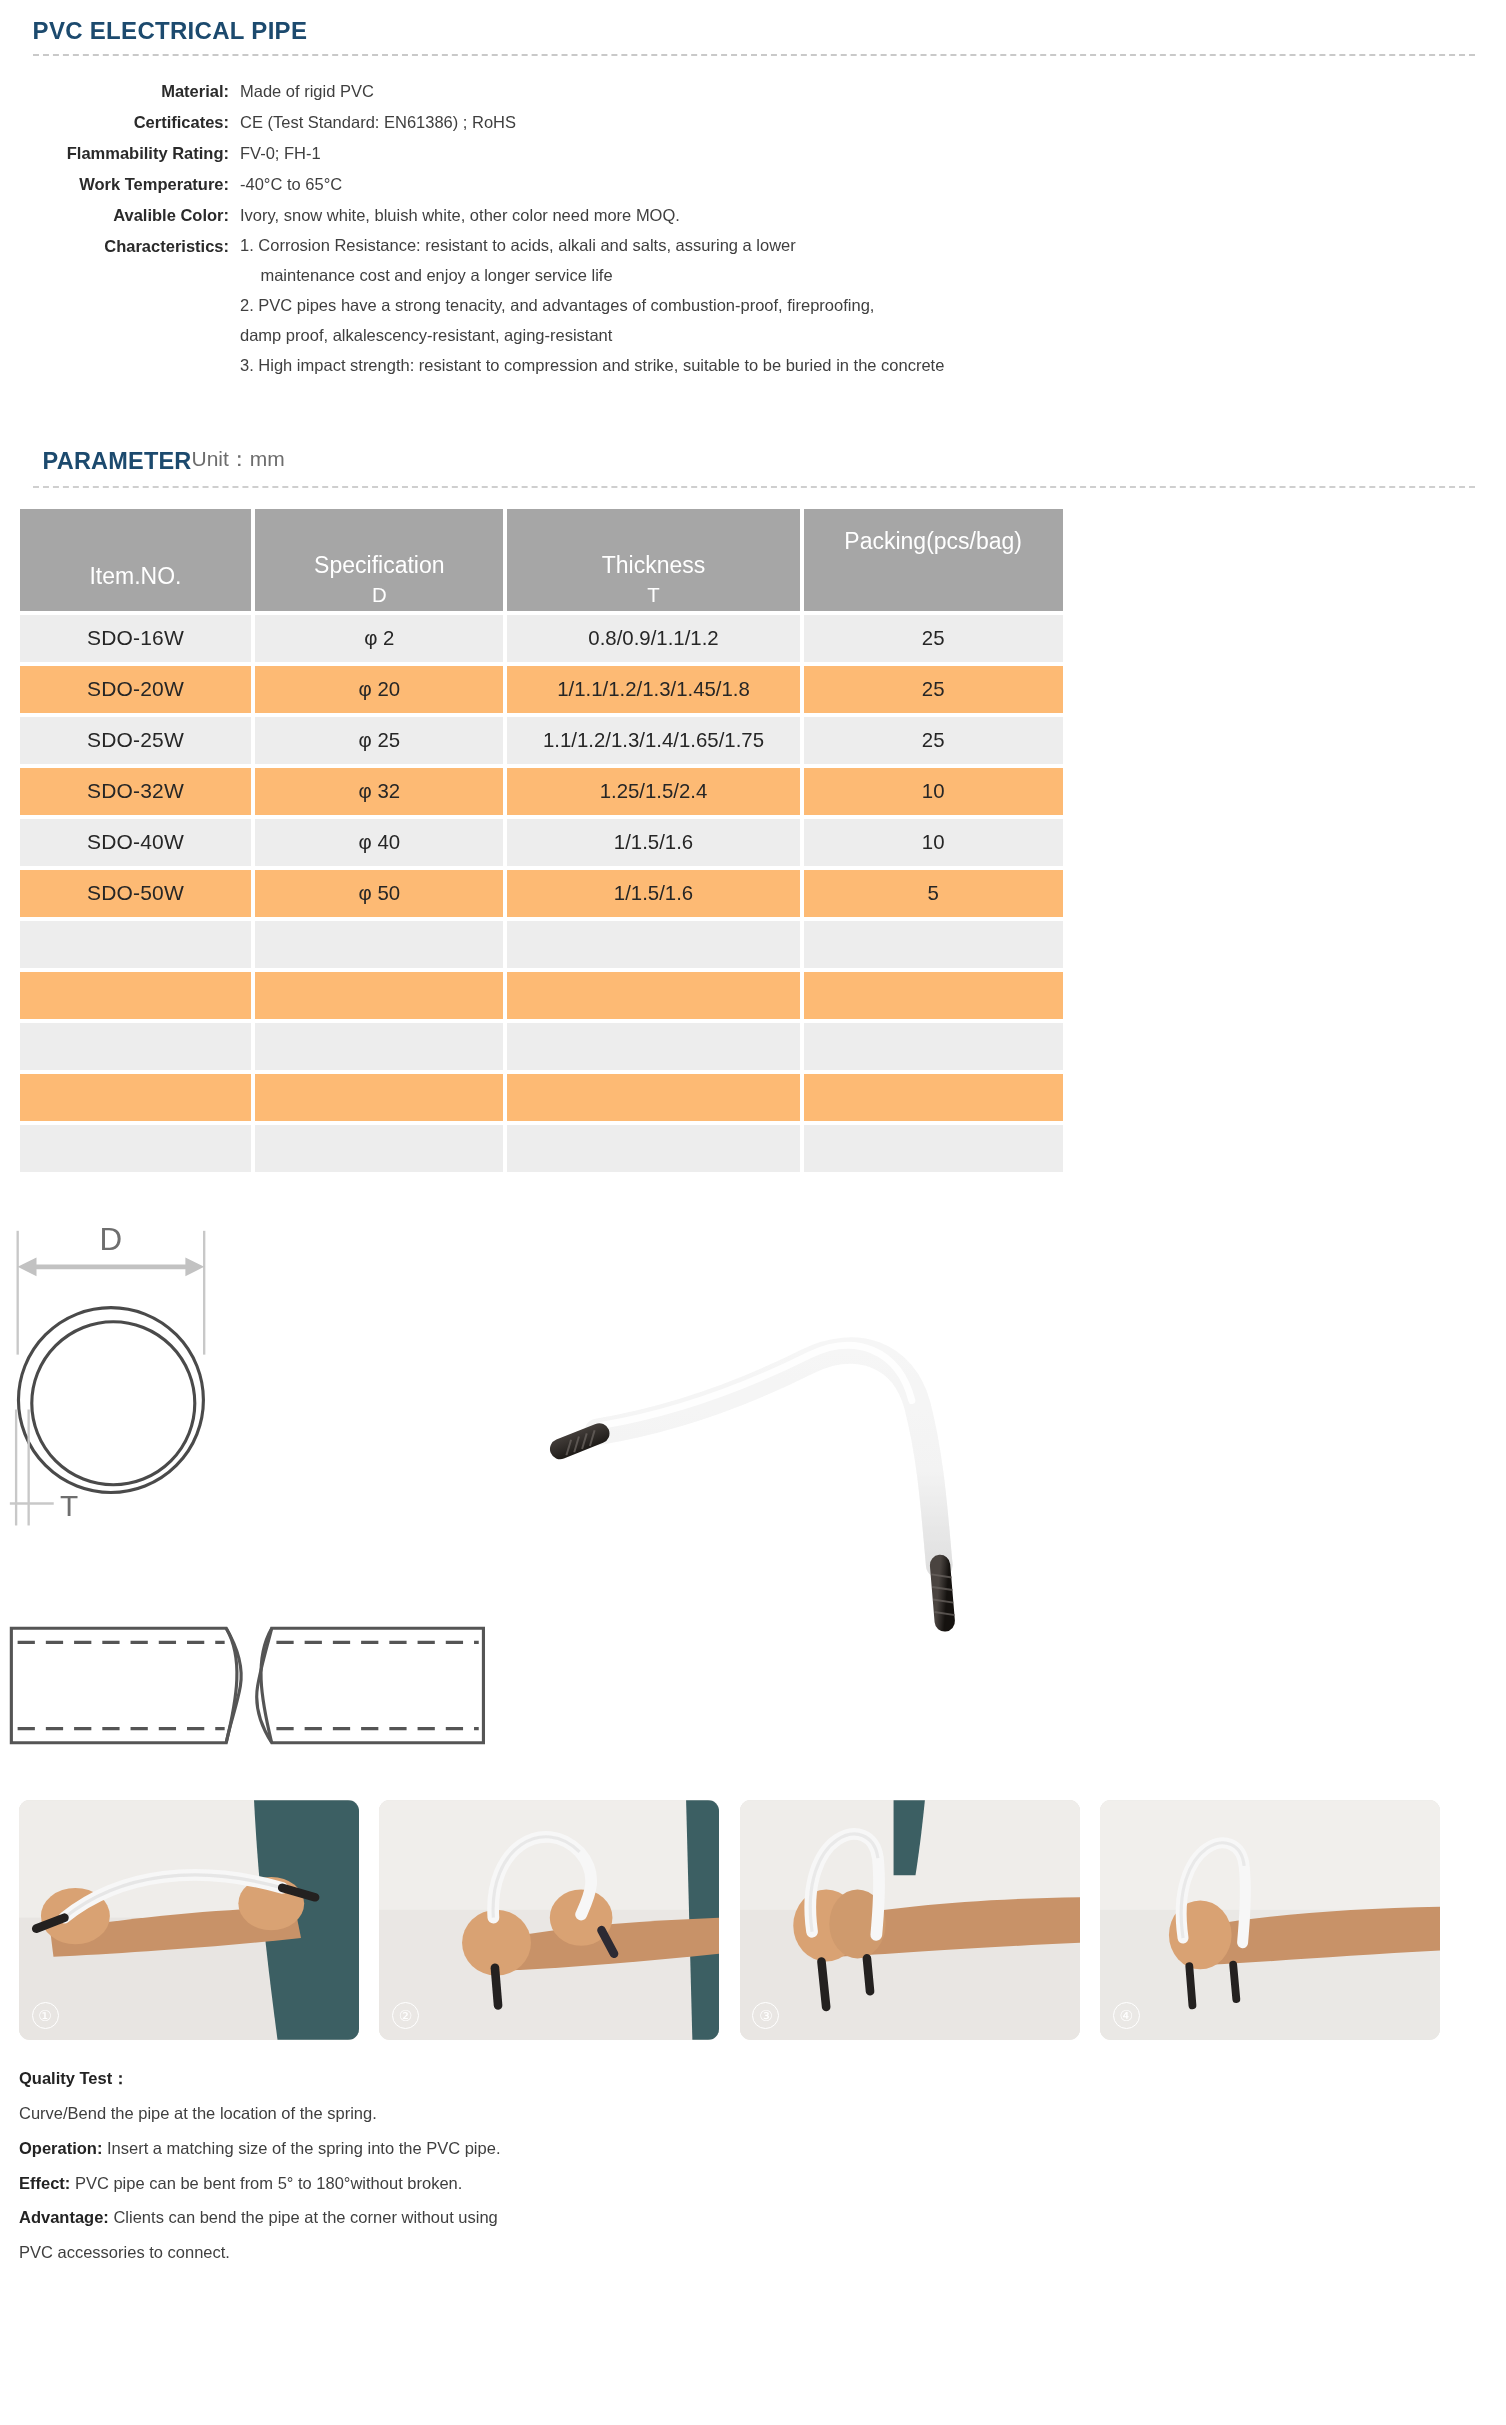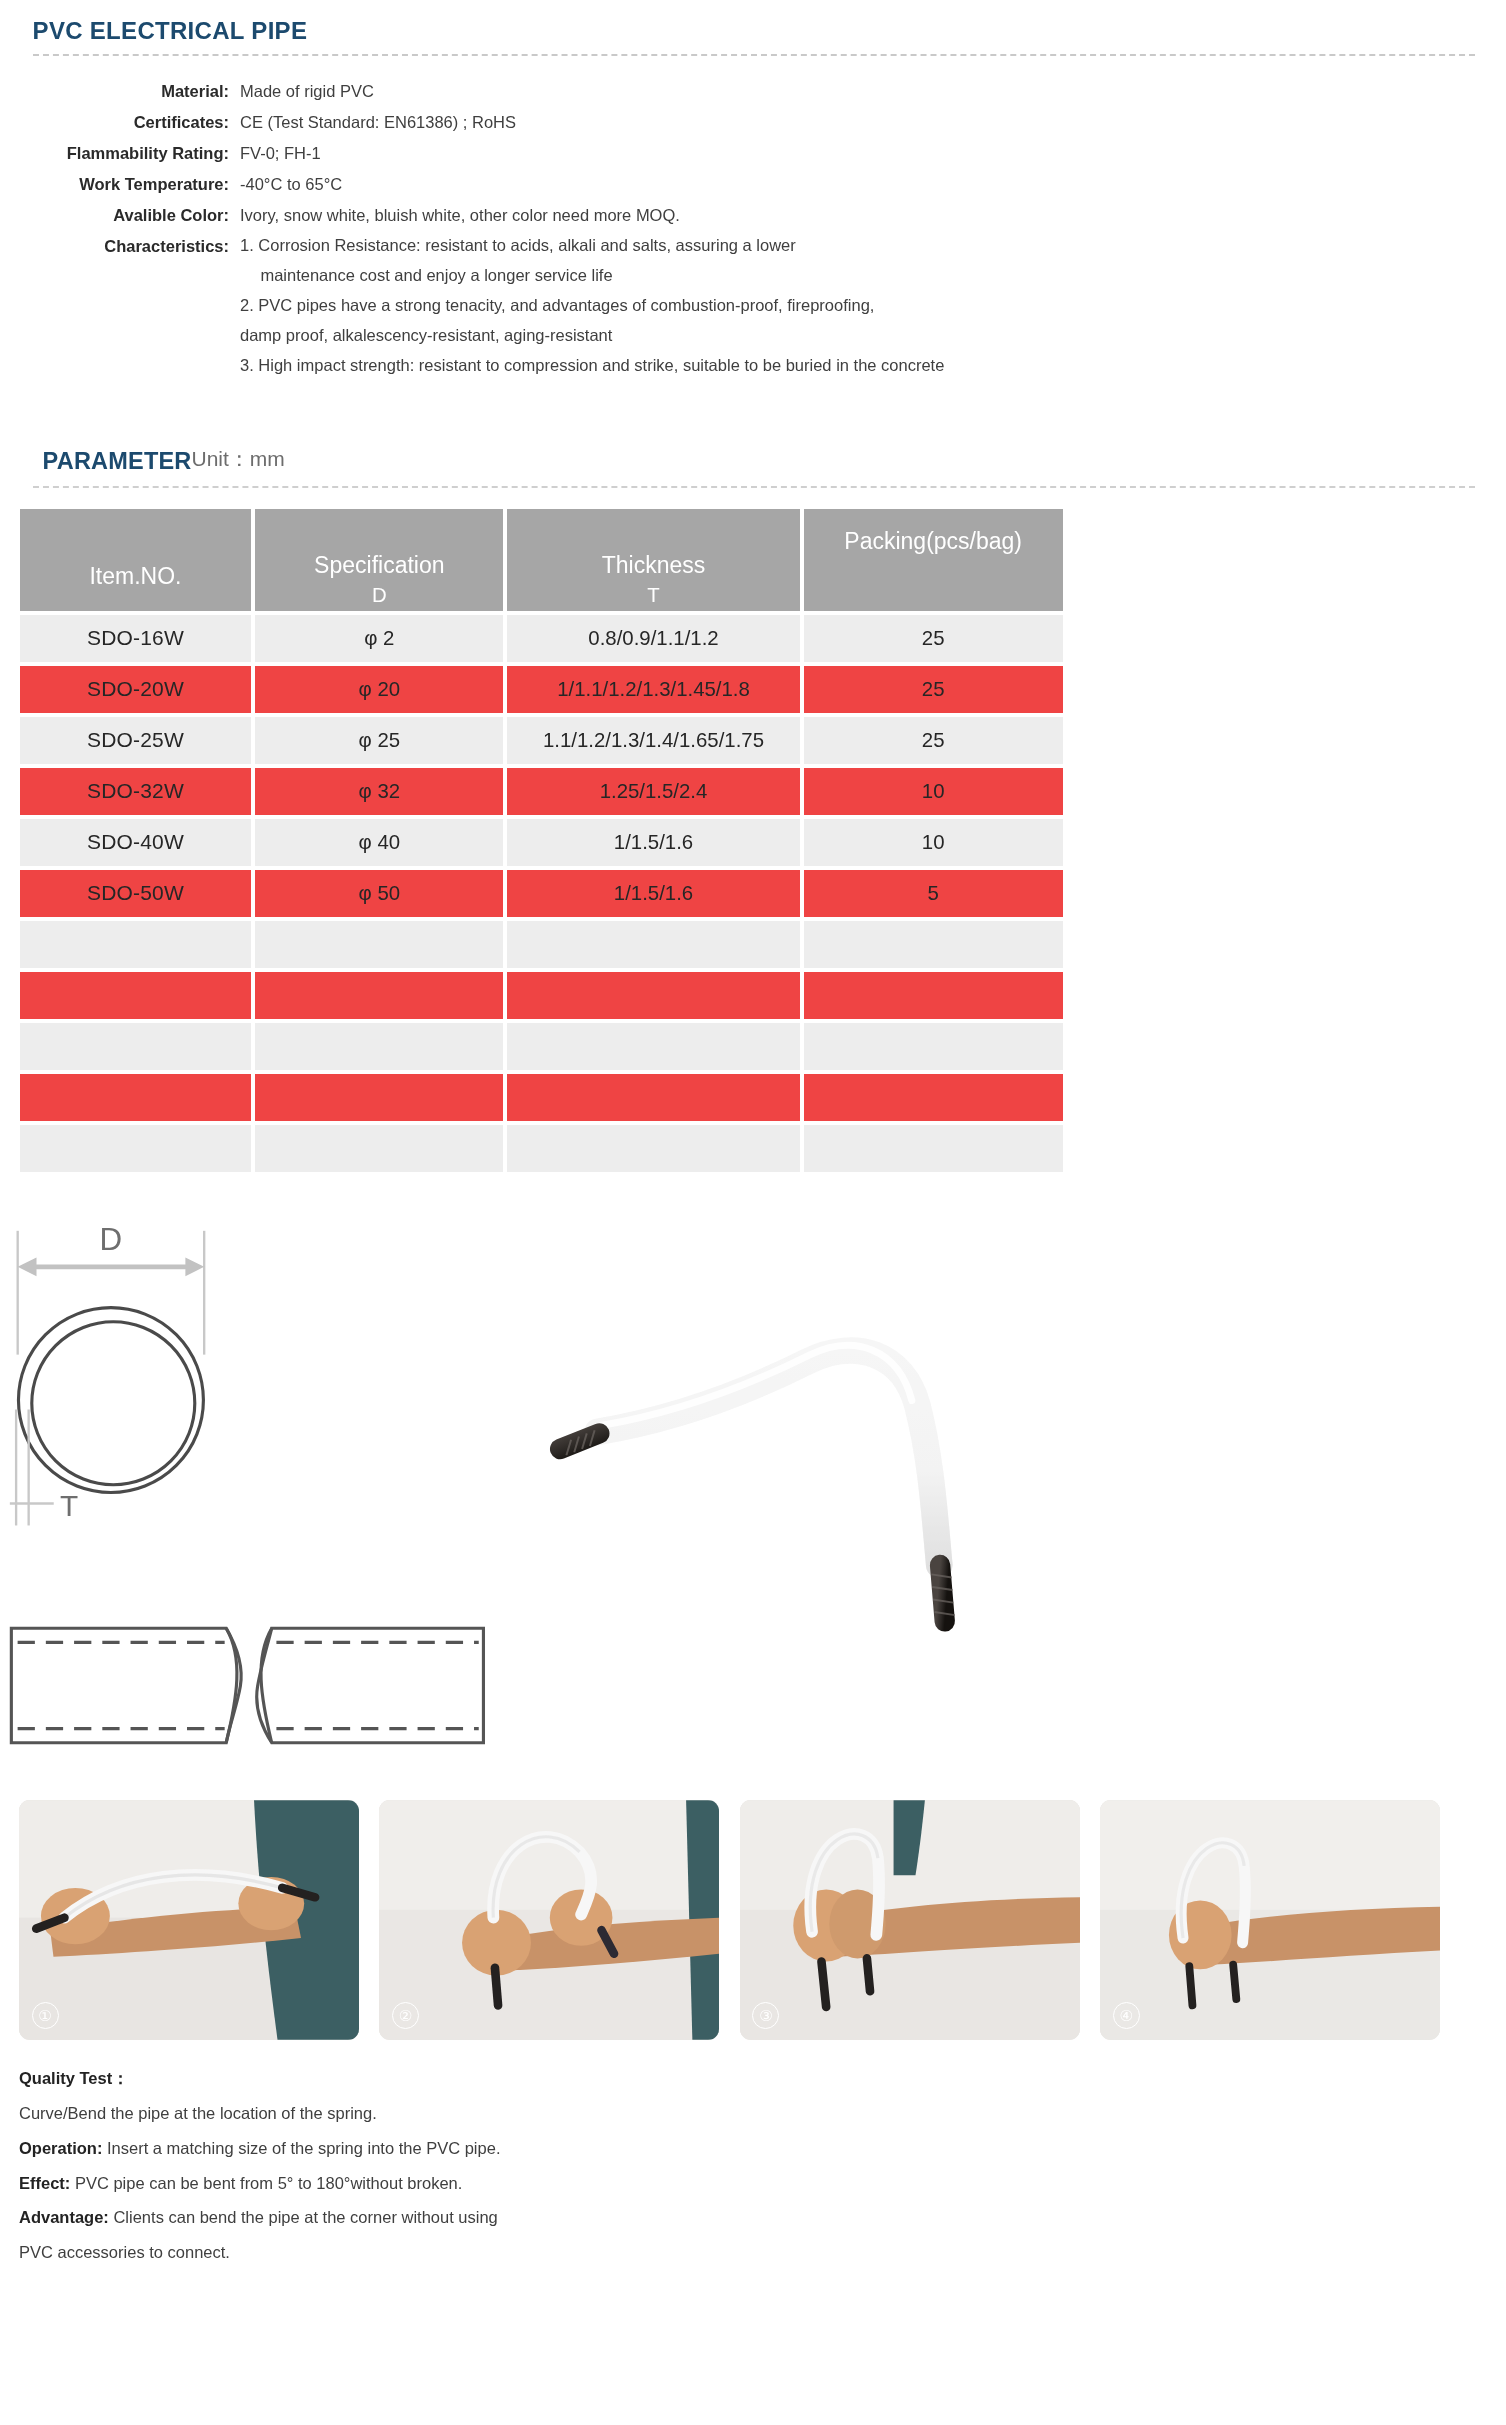--- a/index.html
+++ b/index.html
@@ -106,21 +106,21 @@
   .col-pack { width: 261px; }
 
   .spec-table td {
     height: 47px;
     text-align: center;
     vertical-align: middle;
     font-size: 20.4px;
     color: #262626;
   }
   tr.row-dark td { background: #ededed; }
-  tr.row-light td { background: #ef4444; }
+  tr.row-light td { background: #fdba74; }
   td.item-cell { font-weight: normal; font-size: 21px; letter-spacing: 0.2px; }
   tr.row-empty td { height: 47px; }
 
   
   .diagram-area {
     position: relative;
     height: 581px;
     margin-top: 36px;
   }
   .cross-section { position: absolute; left: 7.8px; top: 0; }

